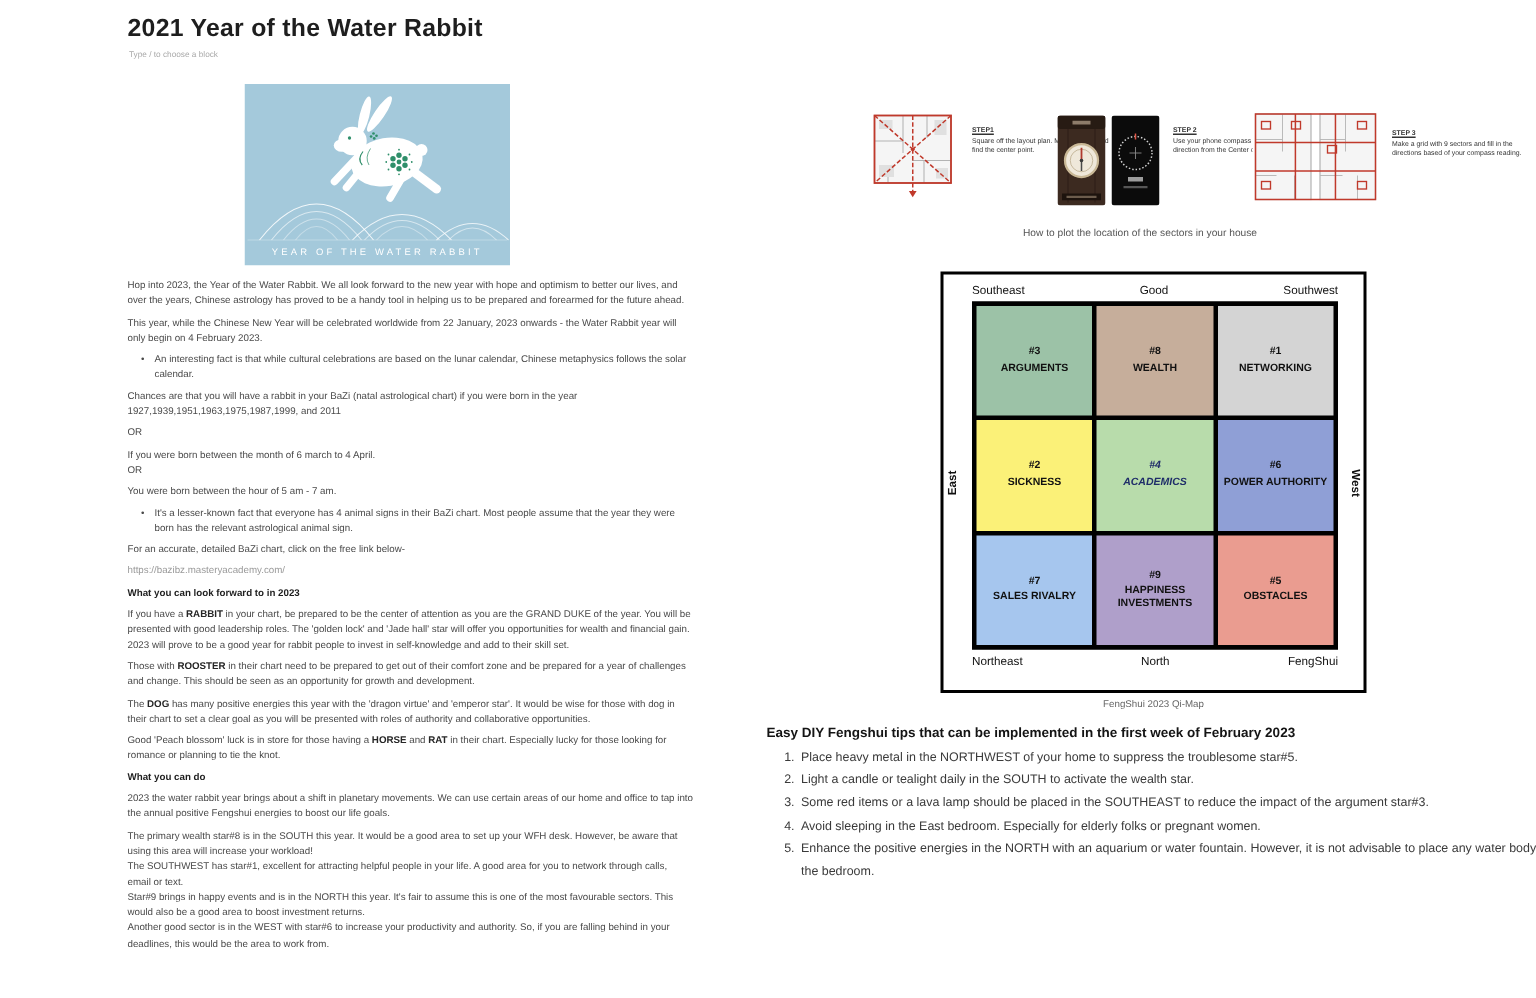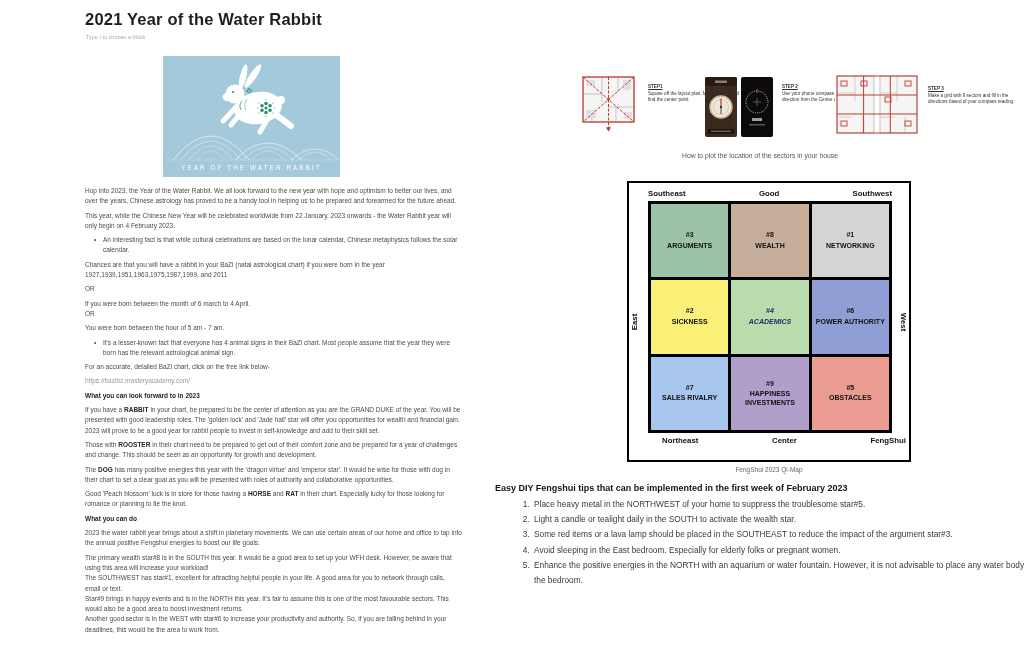--- a/index.html
+++ b/index.html
@@ -27,36 +27,36 @@
   
   .stepimg { position:absolute; }
   .steptxt { position:absolute; width:92px; font-size:4.6px; line-height:1.45; color:#333; }
   .steptxt .lbl { font-weight:bold; text-decoration:underline; display:block; }
   #steps-caption { left:600px; top:152px; width:320px; text-align:center; font-size:6.8px; color:#555; }
 
   
   #qimap { left:627px; top:181px; width:284px; height:281px; background:#fff;
            border:2.5px solid #000; box-sizing:border-box; }
   #qi-top, #qi-bottom { position:absolute; left:19px; width:244px; display:flex;
-           justify-content:space-between; font-weight:bold; font-size:7.8px; color:#101010; }
+           justify-content:space-between; font-weight:normal; font-size:7.8px; color:#101010; }
   #qi-top { top:6px; }
-  #qi-bottom { top:253px;margin-left:14px; }
+  #qi-bottom { top:253px; }
   #qi-grid { position:absolute; left:19px; top:18px; width:244px; height:232px;
            border:3px solid #000; background:#000; box-sizing:border-box;
            display:grid; grid-template-columns:repeat(3,1fr); grid-template-rows:repeat(3,1fr); gap:3px; }
   .qcell { display:flex; flex-direction:column; justify-content:center; align-items:center;
            text-align:center; font-weight:bold; font-size:7px; line-height:8.5px; color:#111; padding:2px; }
   .qnum { margin-bottom:2px; }
   .qside { position:absolute; font-weight:bold; font-size:7.8px; color:#101010; top:50%; }
   #qi-east { left:1px;  transform:translateY(-50%) rotate(180deg); writing-mode:vertical-rl; }
   #qi-west { right:1px; transform:translateY(-50%); writing-mode:vertical-rl; }
   #qimap-caption { left:627px; top:466px; width:284px; text-align:center; font-size:6.5px; color:#666; }
 
   
-  #tips-heading { left:495px; top:483px; width:505px; font-size:9px; font-weight:bold; color:#141414; }
+  #tips-heading { left:511px; top:483px; width:505px; font-size:9px; font-weight:bold; color:#141414; }
   #tips-list { left:515px; top:497px; width:502px; margin:0; padding:0 0 0 17px;
                font-size:8.3px; line-height:15.2px; color:#3a3a3a; }
   #tips-list li { padding-left:2px; }
 </style>
 </head>
 <body>
 
 <div class="abs" id="doc-title">2021 Year of the Water Rabbit</div>
 <div class="abs" id="doc-placeholder">Type / to choose a block</div>
 
@@ -273,21 +273,21 @@
         <div class="qnum">#9</div>
         <div class="qlabel">HAPPINESS INVESTMENTS</div>
       </div>
       <div class="qcell" style="background: rgb(234, 156, 144);">
         <div class="qnum">#5</div>
         <div class="qlabel">OBSTACLES</div>
       </div>
     </div>
   <div id="qi-bottom">
     <span>Northeast</span>
-    <span>Center</span>
+    <span>North</span>
     <span>FengShui</span>
   </div>
 </div>
 <div class="abs" id="qimap-caption">FengShui 2023 Qi-Map</div>
 
 <div class="abs" id="tips-heading">Easy DIY Fengshui tips that can be implemented in the first week of February 2023</div>
 <ol class="abs" id="tips-list">
     <li class="tip">Place heavy metal in the NORTHWEST of your home to suppress the troublesome star#5.</li>
     <li class="tip">Light a candle or tealight daily in the SOUTH to activate the wealth star.</li>
     <li class="tip">Some red items or a lava lamp should be placed in the SOUTHEAST to reduce the impact of the argument star#3.</li>

